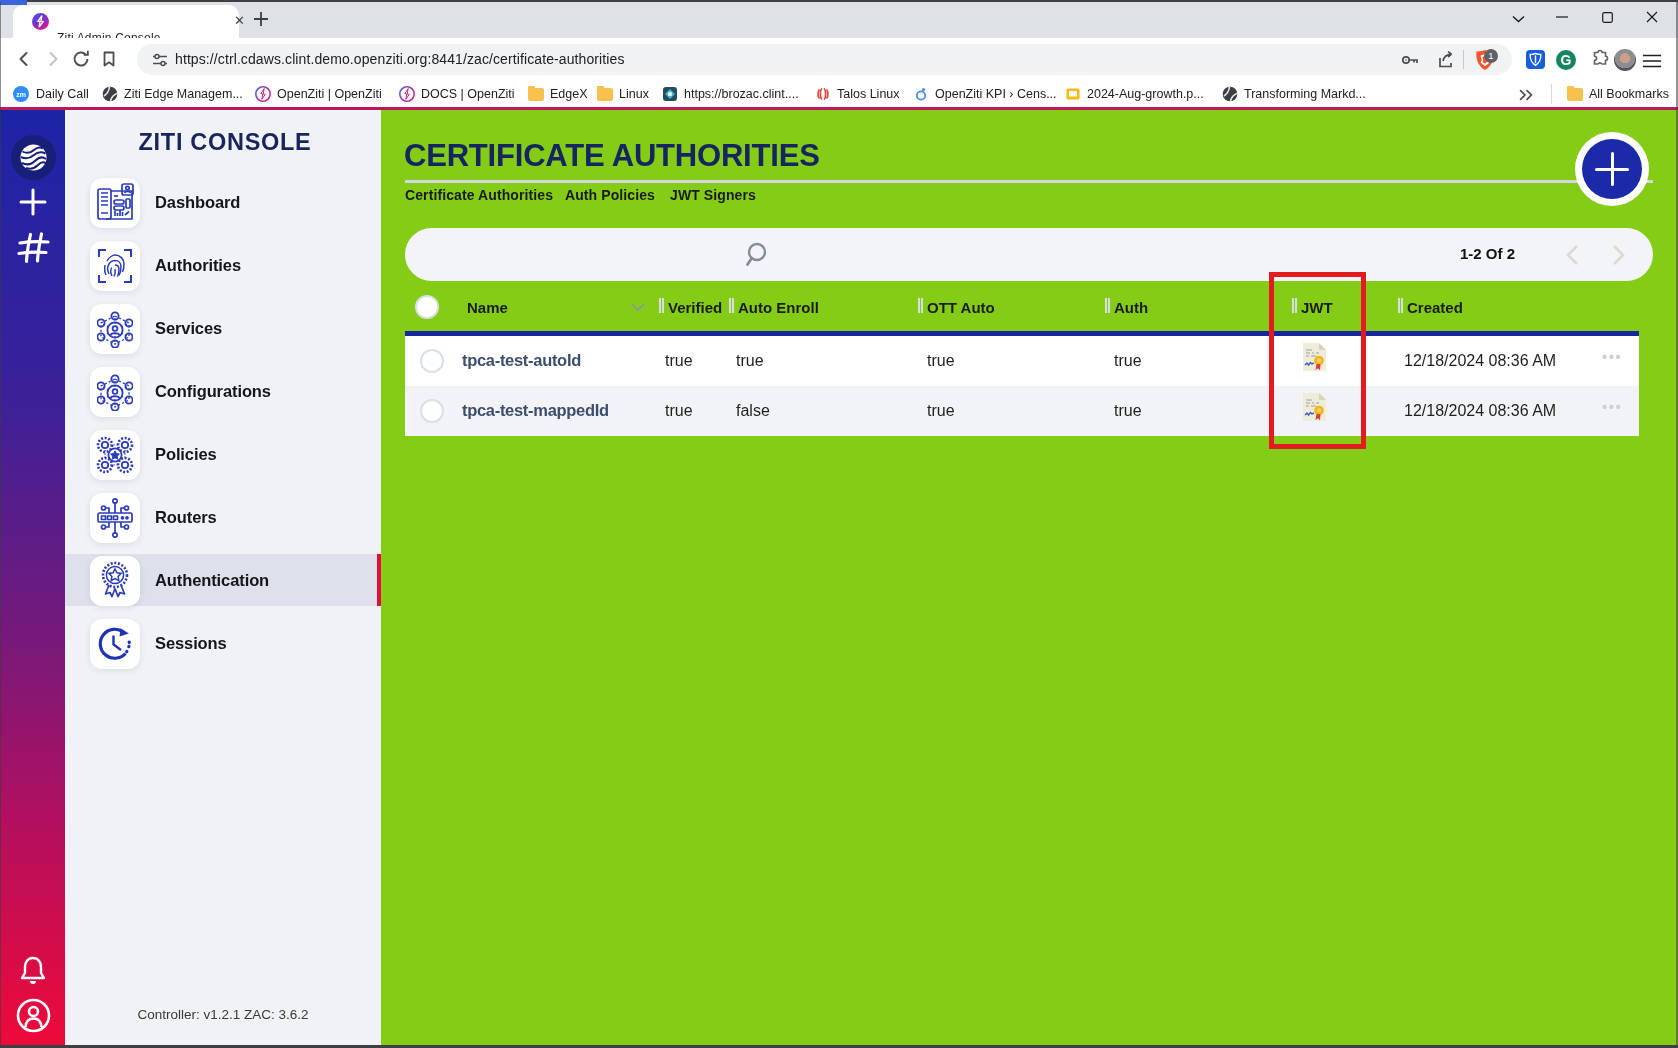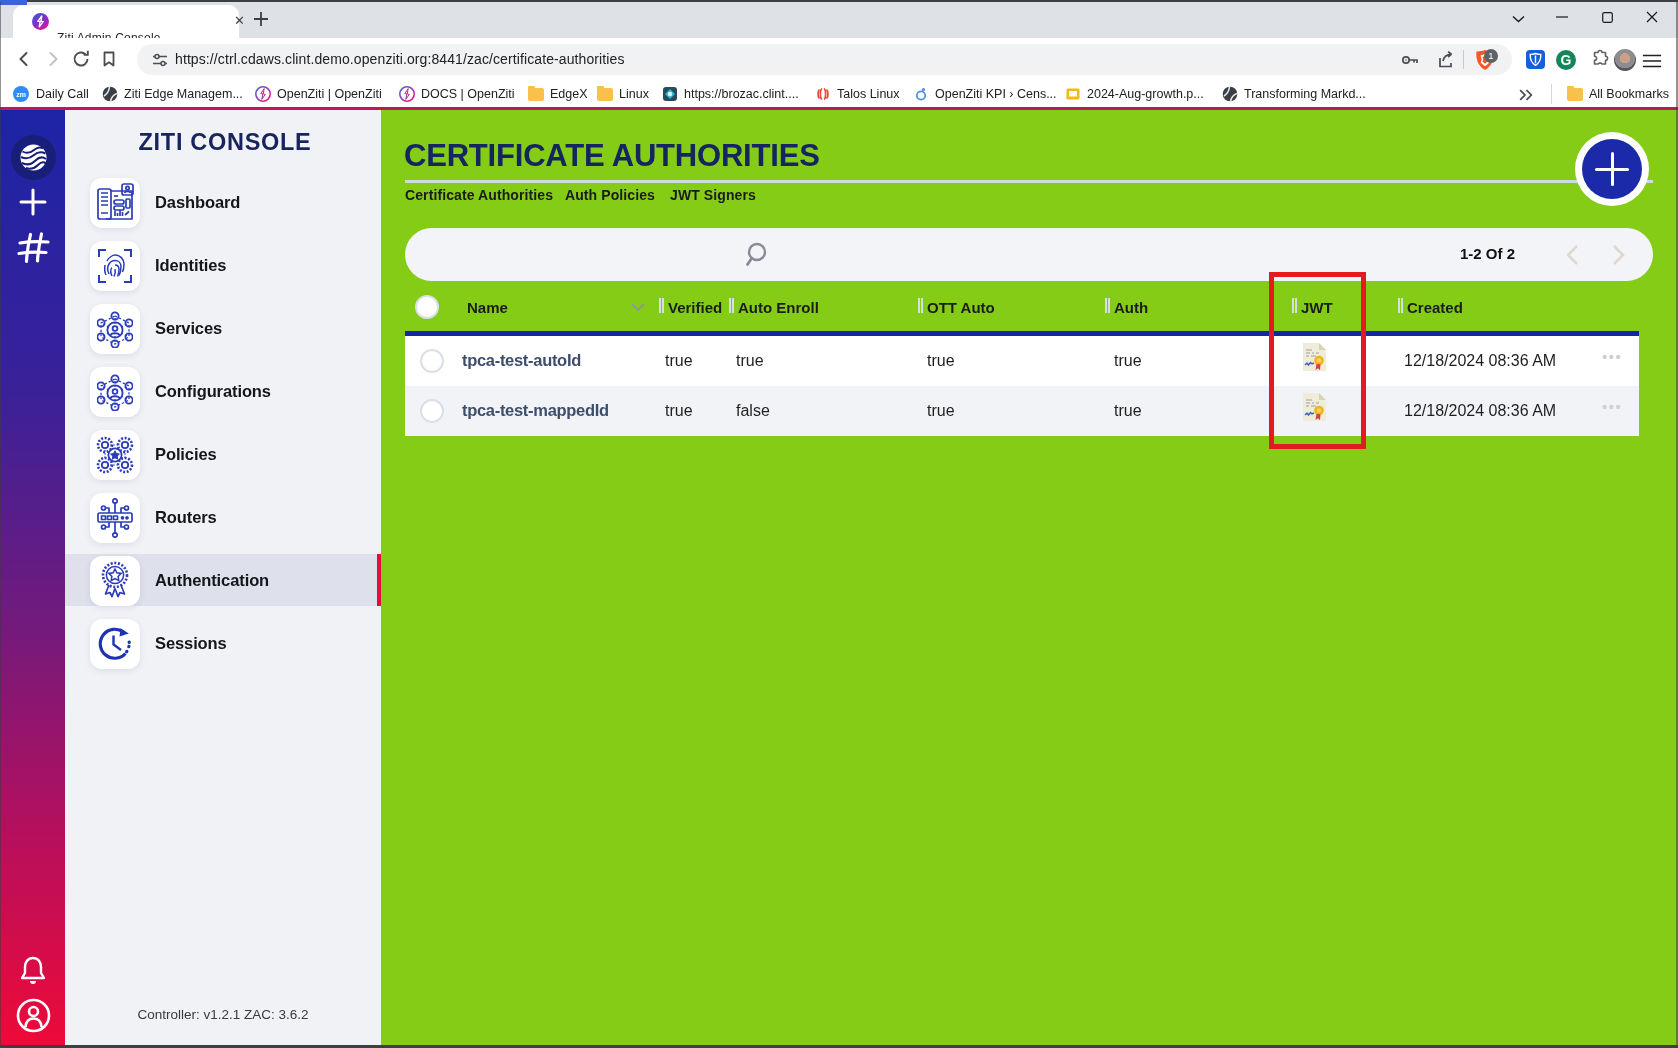--- a/index.html
+++ b/index.html
@@ -304,21 +304,21 @@
               <g fill="none" stroke="#2b3cb8" stroke-width="1.5">
                 <path d="M10 13 c2-4 6-6 8-6 c5 0 9 4 9 9 c0 3 -0.5 6 -1.5 8"></path>
                 <path d="M8 17 c-0.6 4 -0.6 7 1 10"></path>
                 <path d="M12 26 c-1.5-3-1.8-7 0-10 c1.5-2.5 4-3.5 6-3.5 c3.5 0 6 2.5 6 6 c0 3-0.4 6-2 9"></path>
                 <path d="M15 28 c-1.3-2.5-1.6-6-0.3-8.5"></path>
                 <path d="M18 17 c2.5 0 4 2 4 4.5 c0 2.5-0.5 5-1.5 7"></path>
                 <path d="M18 21 c0.6 2.5 0.2 5-1 7.5"></path>
               </g>
             </svg>
           </div>
-          <div class="mlabel">Identities</div>
+          <div class="mlabel">Authorities</div>
         </div>
         <div class="mitem" style="top:194px">
           <div class="tile">
             <svg style="position:absolute;left:7px;top:6px" width="36" height="38" viewBox="0 0 36 38">
               <g fill="none" stroke="#2b3cb8">
                 <g stroke-width="1.3" stroke-dasharray="2.2 2.2">
                   <path d="M18 6 L32 13 V27 L18 34 L4 27 V13 Z"></path>
                   <path d="M18 8 V14 M18 26 V32 M6 14 L12 17 M24 23 L30 26 M6 26 L12 23 M24 17 L30 14"></path>
                 </g>
                 <g stroke-width="1.8">

